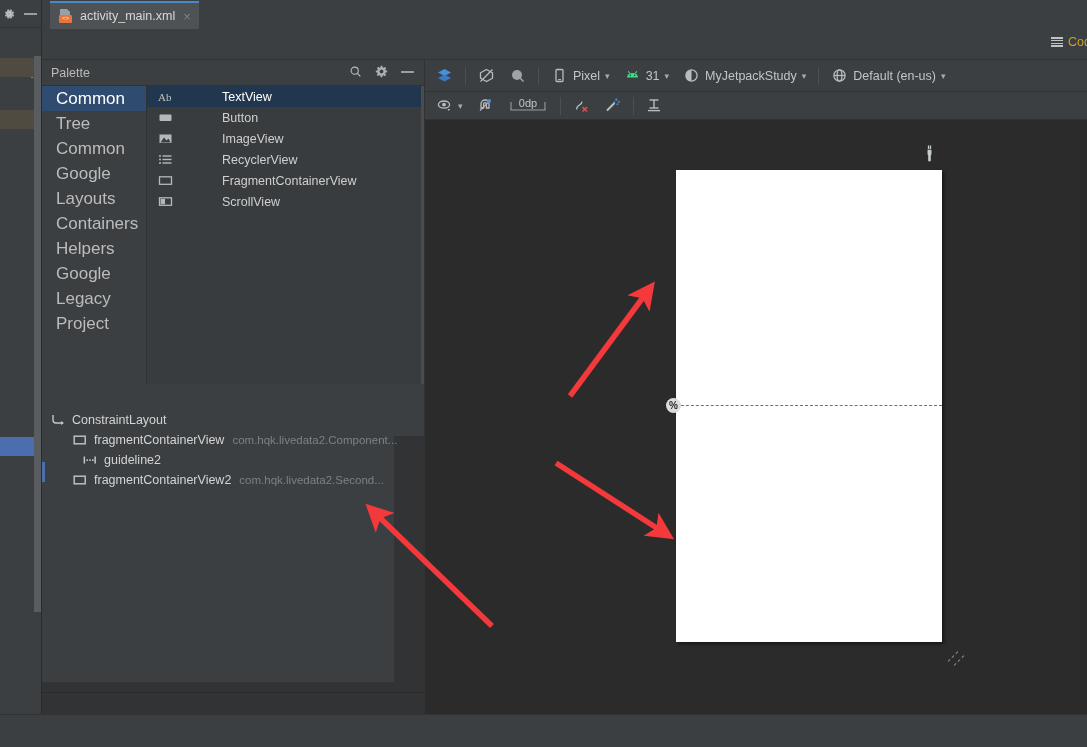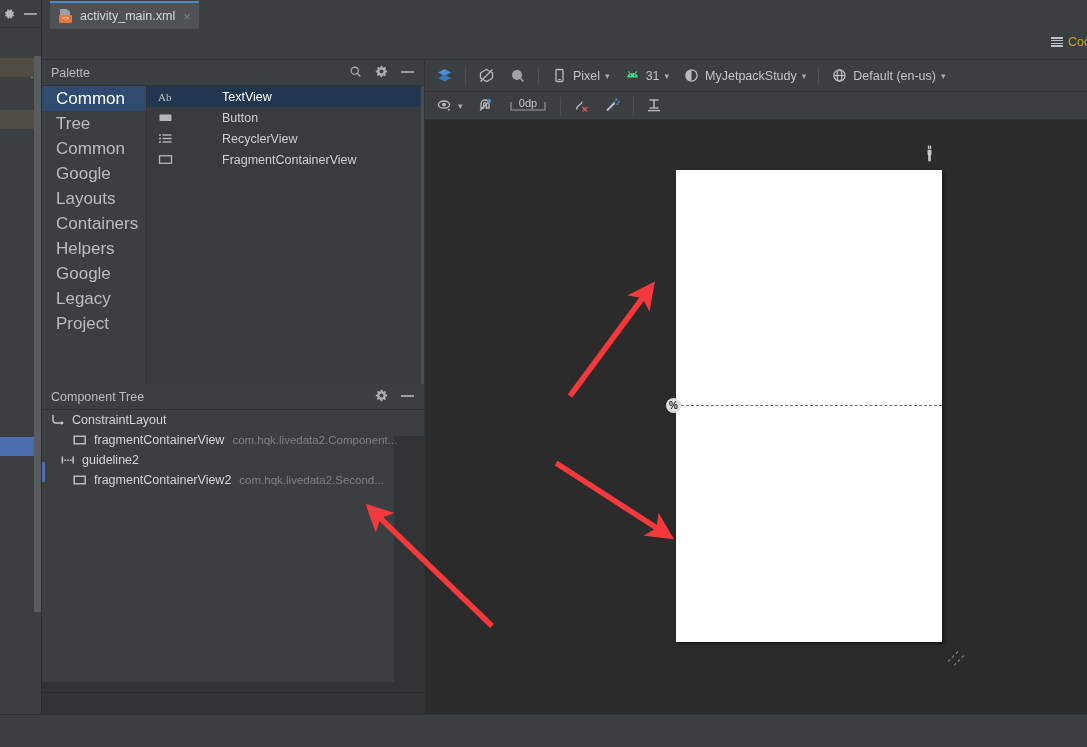--- a/index.html
+++ b/index.html
@@ -191,69 +191,73 @@
             <span>TextView</span>
           </div>
           <div class="pitem">
             <span class="pi-ico"><svg width="15" height="13" viewBox="0 0 15 13">
                 <rect x="1.5" y="3.5" width="12" height="6.5" rx="1" fill="#b5b8bb"></rect>
               </svg></span>
             <span>Button</span>
           </div>
           <div class="pitem">
             <span class="pi-ico"><svg width="15" height="13" viewBox="0 0 15 13">
+                <rect x="1.5" y="2.5" width="12" height="8.5" fill="#b5b8bb"></rect>
+                <path d="M2.5 10.5 L6 5.5 L8.5 8.5 L10.5 6.5 L12.5 10.5 z" fill="#3a3d3f"></path>
+              </svg></span>
+            <span>ImageView</span>
+          </div>
+          <div class="pitem">
+            <span class="pi-ico"><svg width="15" height="13" viewBox="0 0 15 13">
                 <g fill="#b5b8bb">
                   <circle cx="2" cy="3" r="1"></circle>
                   <circle cx="2" cy="6.5" r="1"></circle>
                   <circle cx="2" cy="10" r="1"></circle>
                   <rect x="4.5" y="2.3" width="9" height="1.4"></rect>
                   <rect x="4.5" y="5.8" width="9" height="1.4"></rect>
                   <rect x="4.5" y="9.3" width="9" height="1.4"></rect>
                 </g>
               </svg></span>
             <span>RecyclerView</span>
           </div>
           <div class="pitem">
             <span class="pi-ico"><svg width="15" height="13" viewBox="0 0 15 13">
                 <rect x="1.5" y="2.8" width="12" height="7.5" style="fill:none;stroke:#b5b8bb;stroke-width:1.3"></rect>
               </svg></span>
             <span>FragmentContainerView</span>
           </div>
+          <div class="pitem">
+            <span class="pi-ico"><svg width="15" height="13" viewBox="0 0 15 13">
+                <rect x="1.5" y="2.8" width="12" height="7.5" style="fill:none;stroke:#b5b8bb;stroke-width:1.3"></rect>
+                <rect x="2.6" y="3.9" width="4.4" height="5.3" fill="#b5b8bb"></rect>
+              </svg></span>
+            <span>ScrollView</span>
+          </div>
         </div>
     </div>
   </div>
 
   <div class="ctree">
-    <div class="panel-head">
-      <span class="panel-title">Component Tree</span>
-      <span class="ph-icons">
-        <svg width="13" height="13" viewBox="0 0 16 16">
-          <path fill="#b9bcbf" d="M7 1h2l.3 1.9 1.5.6 1.6-1.1 1.4 1.4-1.1 1.6.6 1.5L15 7v2l-1.9.3-.6 1.5 1.1 1.6-1.4 1.4-1.6-1.1-1.5.6L9 15H7l-.3-1.9-1.5-.6-1.6 1.1-1.4-1.4 1.1-1.6-.6-1.5L1 9V7l1.9-.3.6-1.5-1.1-1.6 1.4-1.4 1.6 1.1 1.5-.6z" opacity="0.9"></path>
-          <circle cx="8" cy="8" r="2.4" fill="#3c3f41"></circle>
-        </svg>
-        <span class="ph-min"></span>
-      </span>
-    </div>
     <div class="ctree-body">
       <div class="ctree-marker"></div>
       <div class="trow" style="padding-left: 8px; position: relative; z-index: 2;">
           <span class="tico"><svg width="16" height="14" viewBox="0 0 16 14">
               <path d="M3 2 v5 a3 3 0 0 0 3 3 h6" fill="none" stroke="#c3c6c9" stroke-width="1.4"></path>
               <path d="M11 8 l3 2 l-3 2 z" fill="#c3c6c9"></path>
             </svg></span>
           <span class="tname">ConstraintLayout</span>
         </div>
         <div class="trow" style="padding-left: 30px; position: relative; z-index: 2;">
           <span class="tico"><svg width="16" height="14" viewBox="0 0 16 14">
               <rect x="2.2" y="3.2" width="11" height="7.6" fill="none" stroke="#c3c6c9" stroke-width="1.4"></rect>
             </svg></span>
           <span class="tname">fragmentContainerView</span>
           <span class="tclass">com.hqk.livedata2.Component...</span>
         </div>
-        <div class="trow" style="padding-left: 18px; position: relative; z-index: 2;">
+        <div class="trow" style="padding-left: 40px; position: relative; z-index: 2;">
           <span class="tico"><svg width="16" height="14" viewBox="0 0 16 14">
               <g fill="#c3c6c9">
                 <rect x="1.6" y="3.5" width="1.5" height="7"></rect>
                 <rect x="12.4" y="3.5" width="1.5" height="7"></rect>
                 <rect x="4.4" y="6.4" width="1.6" height="1.6"></rect>
                 <rect x="7.2" y="6.4" width="1.6" height="1.6"></rect>
                 <rect x="10" y="6.4" width="1.6" height="1.6"></rect>
               </g>
             </svg></span>
           <span class="tname">guideline2</span>

